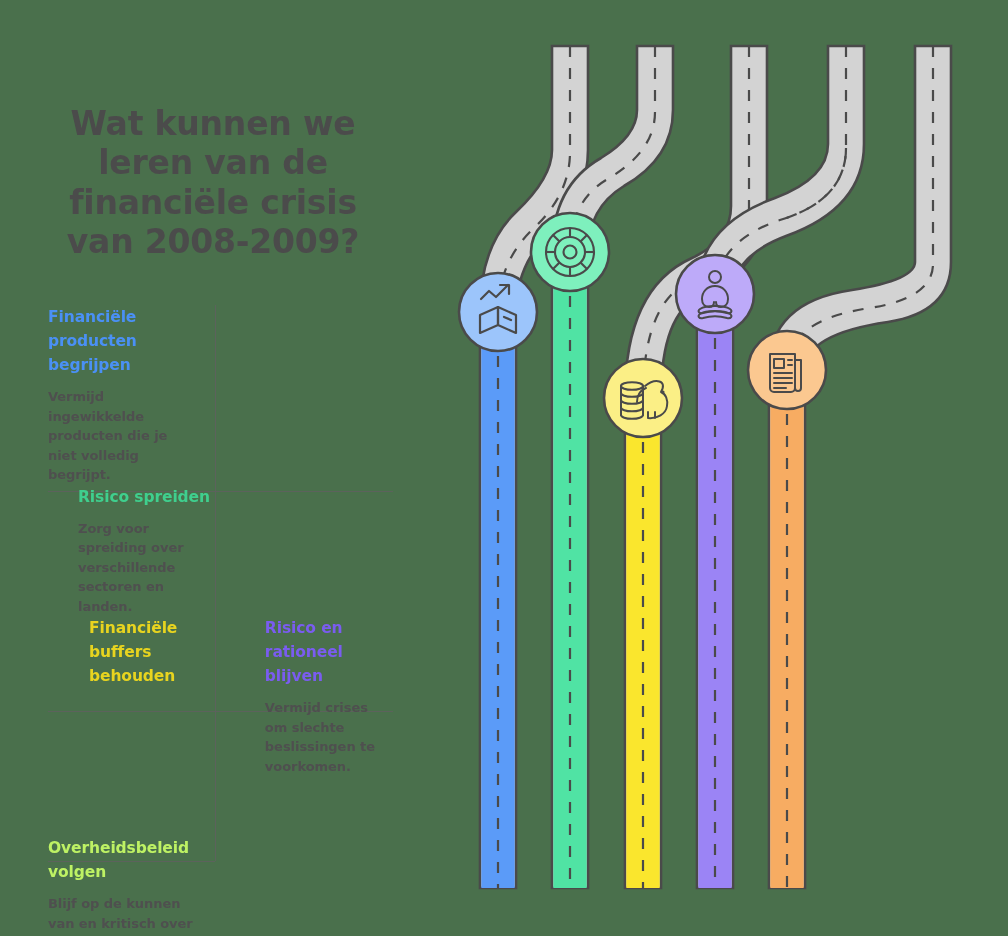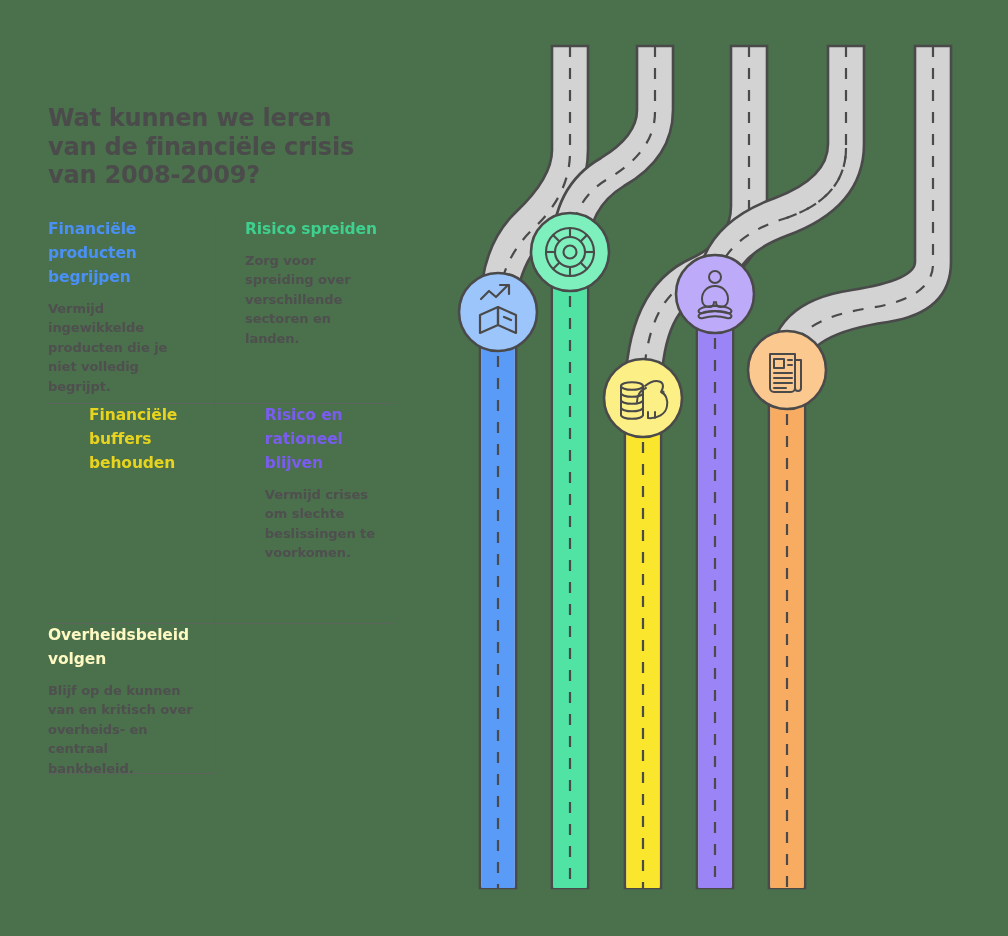--- a/index.html
+++ b/index.html
@@ -23,27 +23,28 @@
   }
 
   
   #left-panel {
     position: absolute;
     left: 48px;
     top: 104px;
     width: 350px;
   }
   #page-title {
-    font-size: 24px;
+    font-size: 33px;
     font-weight: 700;
     line-height: 1.19;
     color: #4b4b4b;
     letter-spacing: -0.2px;
-    margin: 0 0 27px 0;
+    margin: 0 0 44px 0;
     width: 330px;
+    text-align: center;
   }
 
   .grid-wrap {
     position: relative;
     width: 345px;
   }
   .grid-row {
     display: flex;
     position: relative;
   }
@@ -67,21 +68,21 @@
   .cell-body {
     font-size: 13px;
     font-weight: 700;
     line-height: 1.5;
     color: #4f4f4f;
     margin: 0;
     letter-spacing: -0.05px;
   }
   .cell.empty { min-height: 10px; }
 
-  .row-1 { min-height: 186px; }
+  .row-1 { min-height: 186px; flex-direction: column; }
   .row-2 { min-height: 220px; margin-left: 41px; }
   .row-3 { min-height: 150px; }
 
   
   .hdiv {
     position: absolute;
     height: 1px;
     background: #5f5f5f;
     opacity: 0.85;
   }
@@ -369,21 +370,21 @@
           <p class="cell-title" style="color:#e8d41f;">Financiële buffers behouden</p>
         </div>
         <div class="cell right">
           <p class="cell-title" style="color:#7a5cf0;">Risico en rationeel blijven</p>
           <p class="cell-body">Vermijd crises om slechte beslissingen te voorkomen.</p>
         </div>
       </div>
 
       <div class="grid-row row-3">
         <div class="cell">
-          <p class="cell-title" style="color:#fef9c3;">Overheidsbeleid volgen</p>
+          <p class="cell-title" style="color:#bef264;">Overheidsbeleid volgen</p>
           <p class="cell-body">Blijf op de kunnen van en kritisch over overheids- en centraal bankbeleid.</p>
         </div>
         <div class="cell right empty"></div>
       </div>
 
     </div>
   </div>
 
 </div>
 

